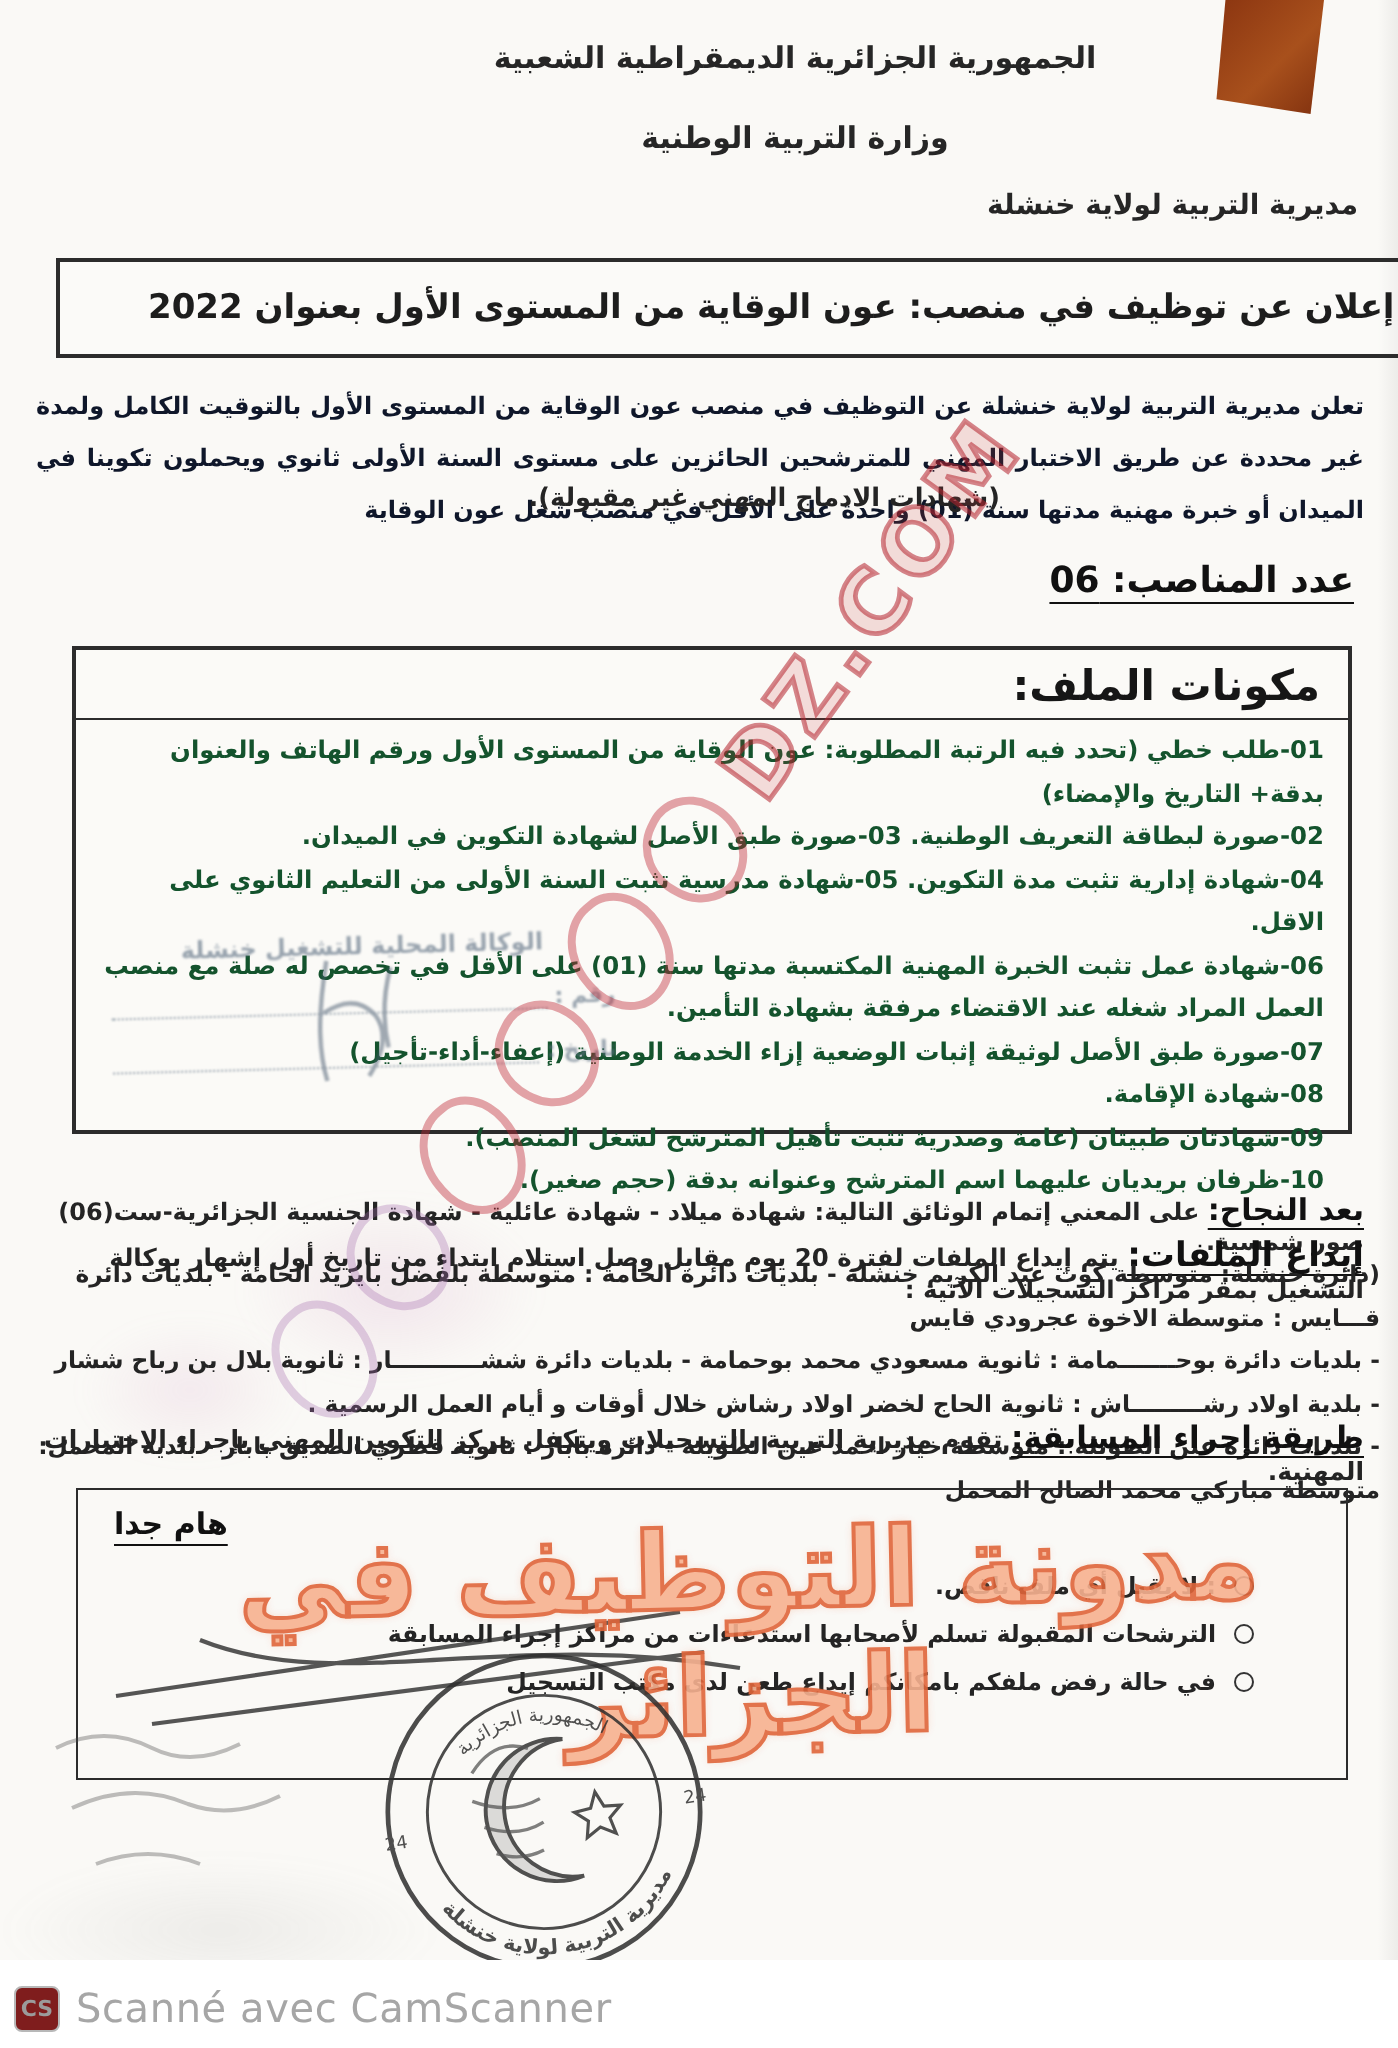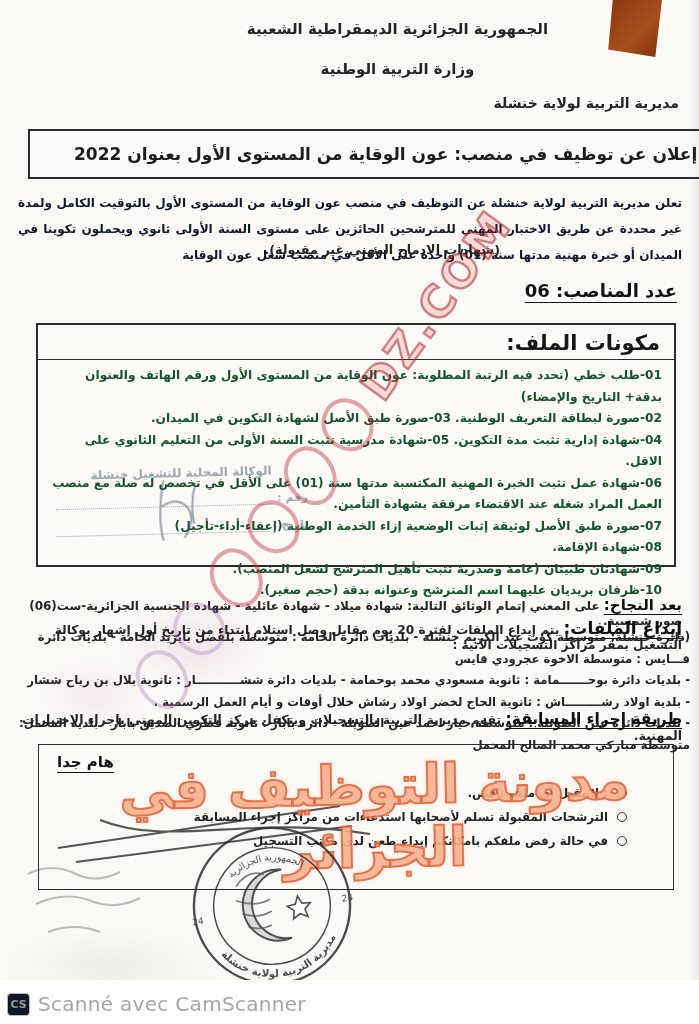--- a/index.html
+++ b/index.html
@@ -85,21 +85,21 @@
     color:rgba(205,60,60,.16);-webkit-text-stroke:2.4px rgba(180,35,45,.55);}
   
   .sig{position:absolute;left:40px;top:790px;z-index:4;}
   .hand{position:absolute;left:18px;top:852px;z-index:4;opacity:.35;}
   
   .round-stamp{position:absolute;left:188px;top:822px;width:168px;height:168px;z-index:7;
     transform:rotate(-9deg);opacity:.85;}
   
   .footer{position:absolute;left:7px;bottom:8px;display:flex;align-items:center;gap:8px;z-index:10;}
   .cs-badge{width:21px;height:21px;border:1.6px solid #b8b8b8;border-radius:4px;color:#9b9b9b;
-    font-size:11px;font-weight:700;display:flex;align-items:center;justify-content:center;background:#0f172a;}
+    font-size:11px;font-weight:700;display:flex;align-items:center;justify-content:center;background:#7f1d1d;}
   .cam-text{color:#a6a6a6;font-size:20px;letter-spacing:.3px;}
 </style>
 </head>
 <body>
 
 <div class="page">
 
   <div class="edge-shade-right"></div>
   <div class="smudge a"></div>
   <div class="smudge b"></div>

